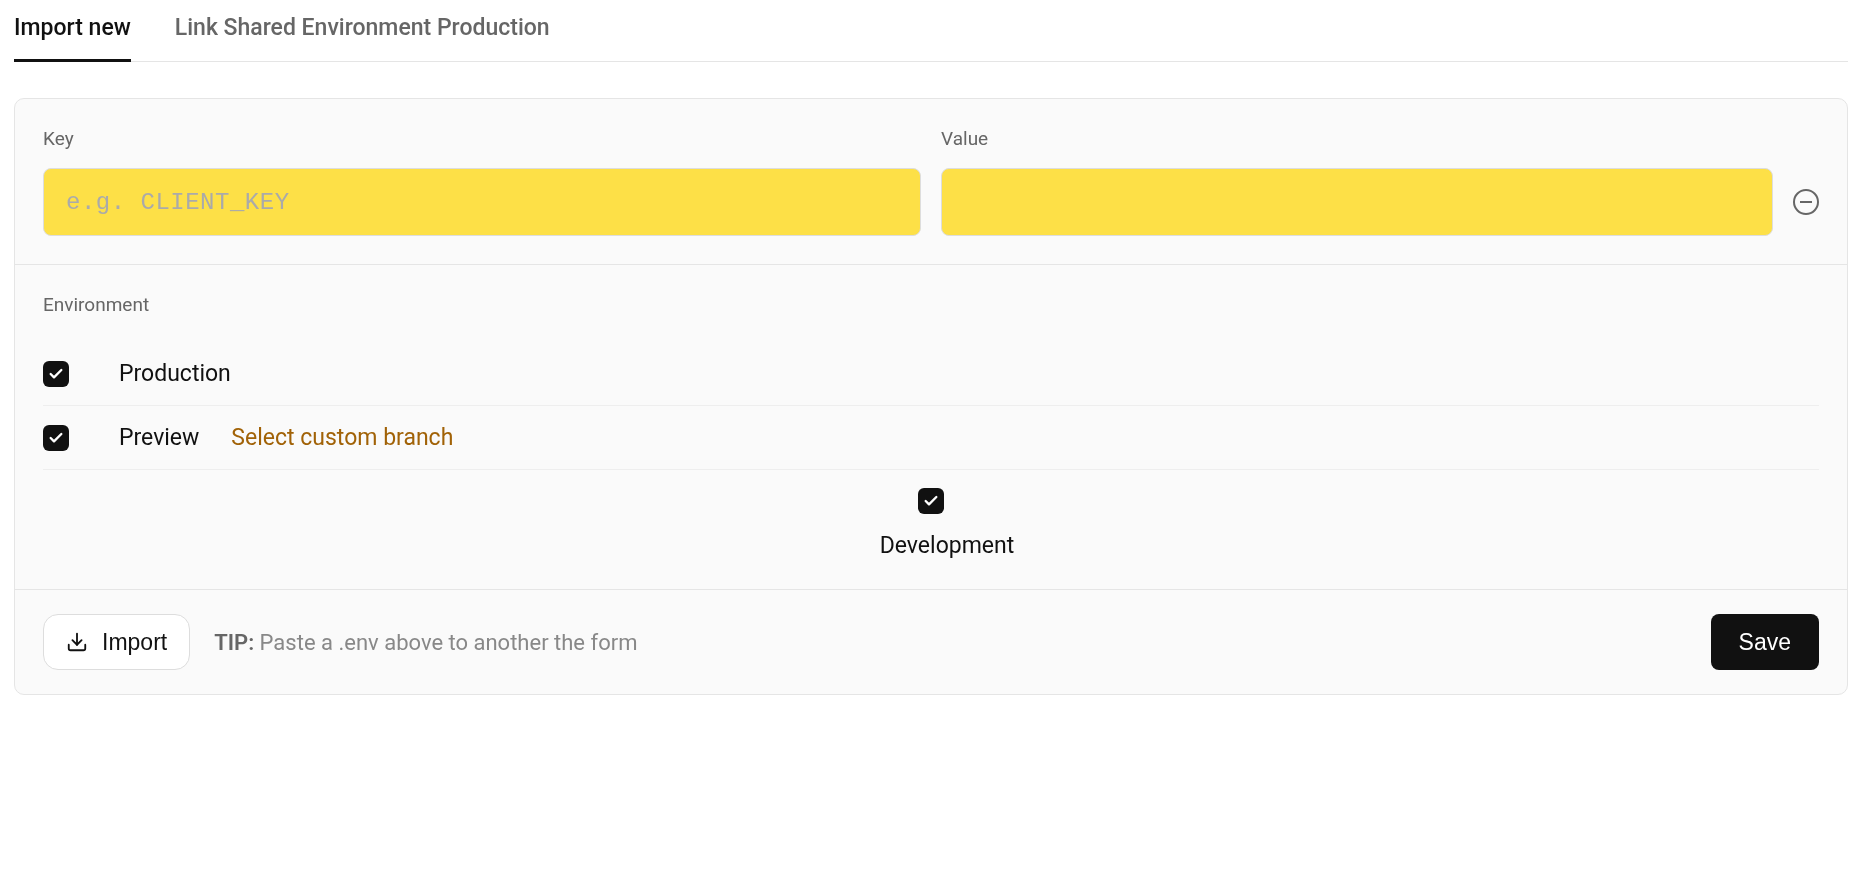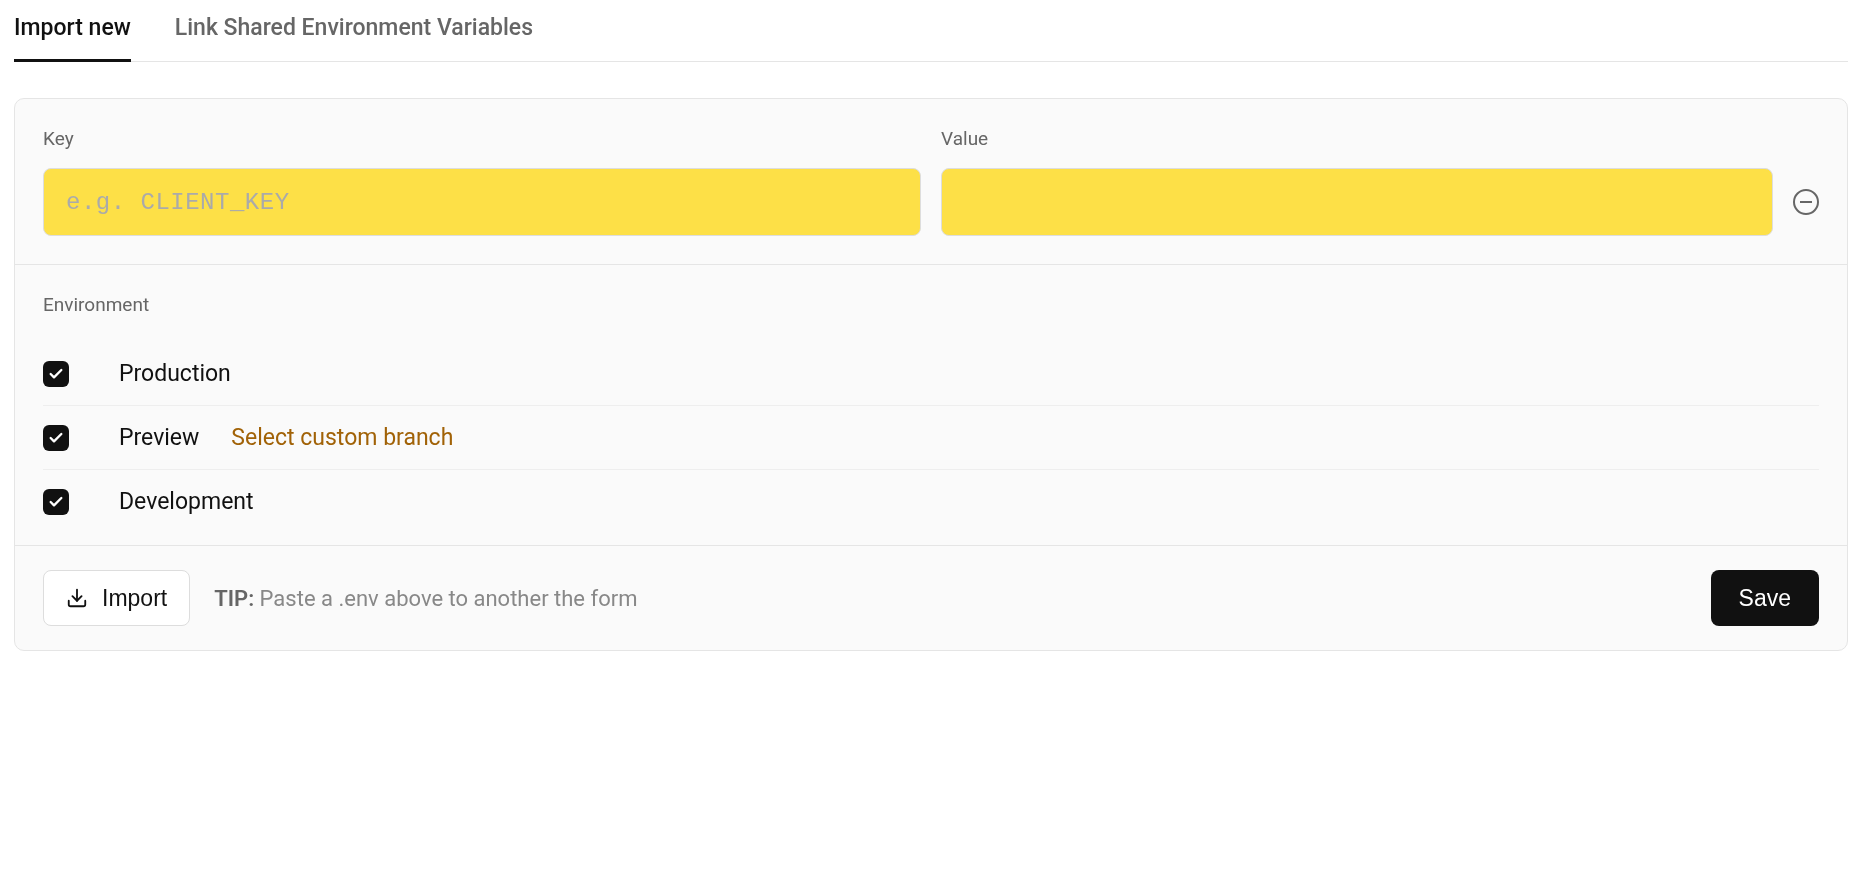--- a/index.html
+++ b/index.html
@@ -116,21 +116,21 @@
       color: #666;
       margin-bottom: 26px;
     }
     .env-row {
       display: flex;
       align-items: center;
       gap: 18px;
       padding: 18px 0;
       border-bottom: 1px solid #eee;
     }
-    .env-row:last-child { border-bottom: none; }
+    .env-row:last-child { border-bottom: none; flex-direction: column; }
     .checkbox {
       width: 26px;
       height: 26px;
       border-radius: 6px;
       background: #111;
       display: flex;
       align-items: center;
       justify-content: center;
       cursor: pointer;
       flex-shrink: 0;
@@ -153,21 +153,21 @@
       padding: 24px 28px;
       border-top: 1px solid #e5e5e5;
     }
     .import-btn {
       display: inline-flex;
       align-items: center;
       gap: 14px;
       height: 56px;
       padding: 0 22px;
       border: 1px solid #ddd;
-      border-radius: 8px;
+      border-radius: 15px;
       background: #fff;
       font-size: 23px;
       color: #111;
       cursor: pointer;
     }
     .tip {
       font-size: 22px;
       color: #888;
     }
     .tip-label {
@@ -185,21 +185,21 @@
       font-size: 23px;
       cursor: pointer;
     }
     svg { display: block; }
   </style>
 </head>
 <body>
 
 <div class="tabs">
   <div class="tab active">Import new</div>
-  <div class="tab">Link Shared Environment Variables</div>
+  <div class="tab">Link Shared Environment Production</div>
 </div>
 
 <div class="card">
 
   <div class="section">
     <div class="fields-row">
       <div class="field">
         <div class="field-label">Key</div>
         <input class="text-input" type="text" placeholder="e.g. CLIENT_KEY" style="">
       </div>

